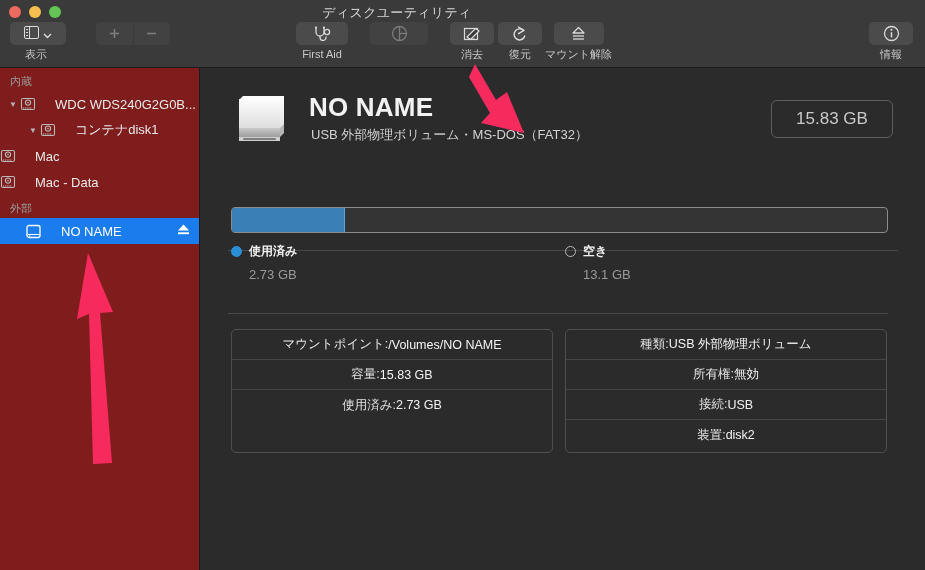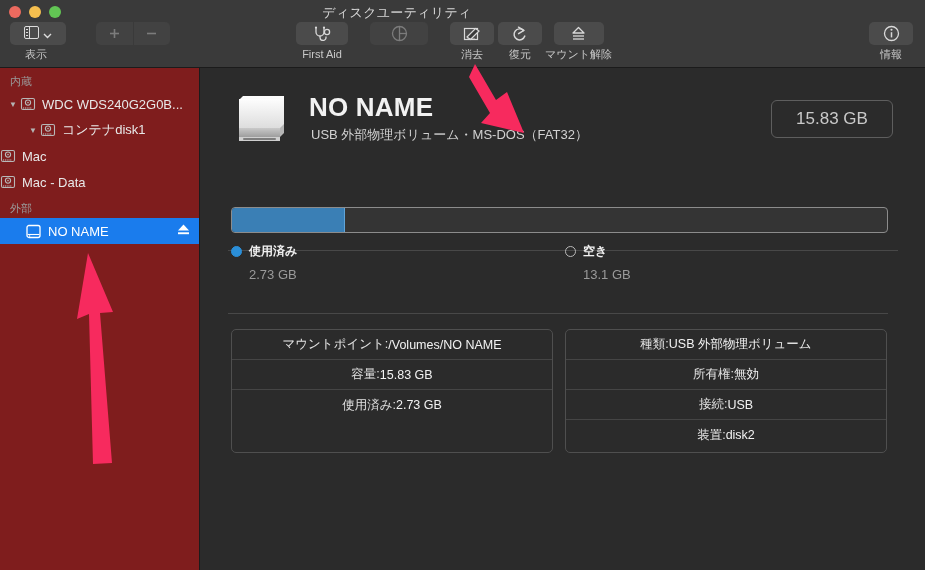--- a/index.html
+++ b/index.html
@@ -108,21 +108,21 @@
     font-size: 13px; color: #e8e8e8;
     position: relative;
     white-space: nowrap;
   }
   .sb-row.selected { background: #1a7ced; color: #ffffff; }
   .sb-twisty {
     width: 14px; text-align: center;
     font-size: 8px; color: #b4b4b4; flex: none;
   }
   .sb-icon { flex: none; display: flex; align-items: center; margin-right: 6px; }
-  .sb-name { overflow: hidden; text-overflow: ellipsis; }
+  .sb-name { overflow: hidden; text-overflow: ellipsis; margin-left: 13px; }
   .sb-eject { position: absolute; right: 9px; top: 50%; transform: translateY(-50%); }
 
   .ind-0 { padding-left: 6px; }
   .ind-1 { padding-left: 26px; }
   .ind-2 { }
   .ind-ext { padding-left: 25px; }
 
   
   #main {
     position: absolute; left: 201px; top: 68px;

